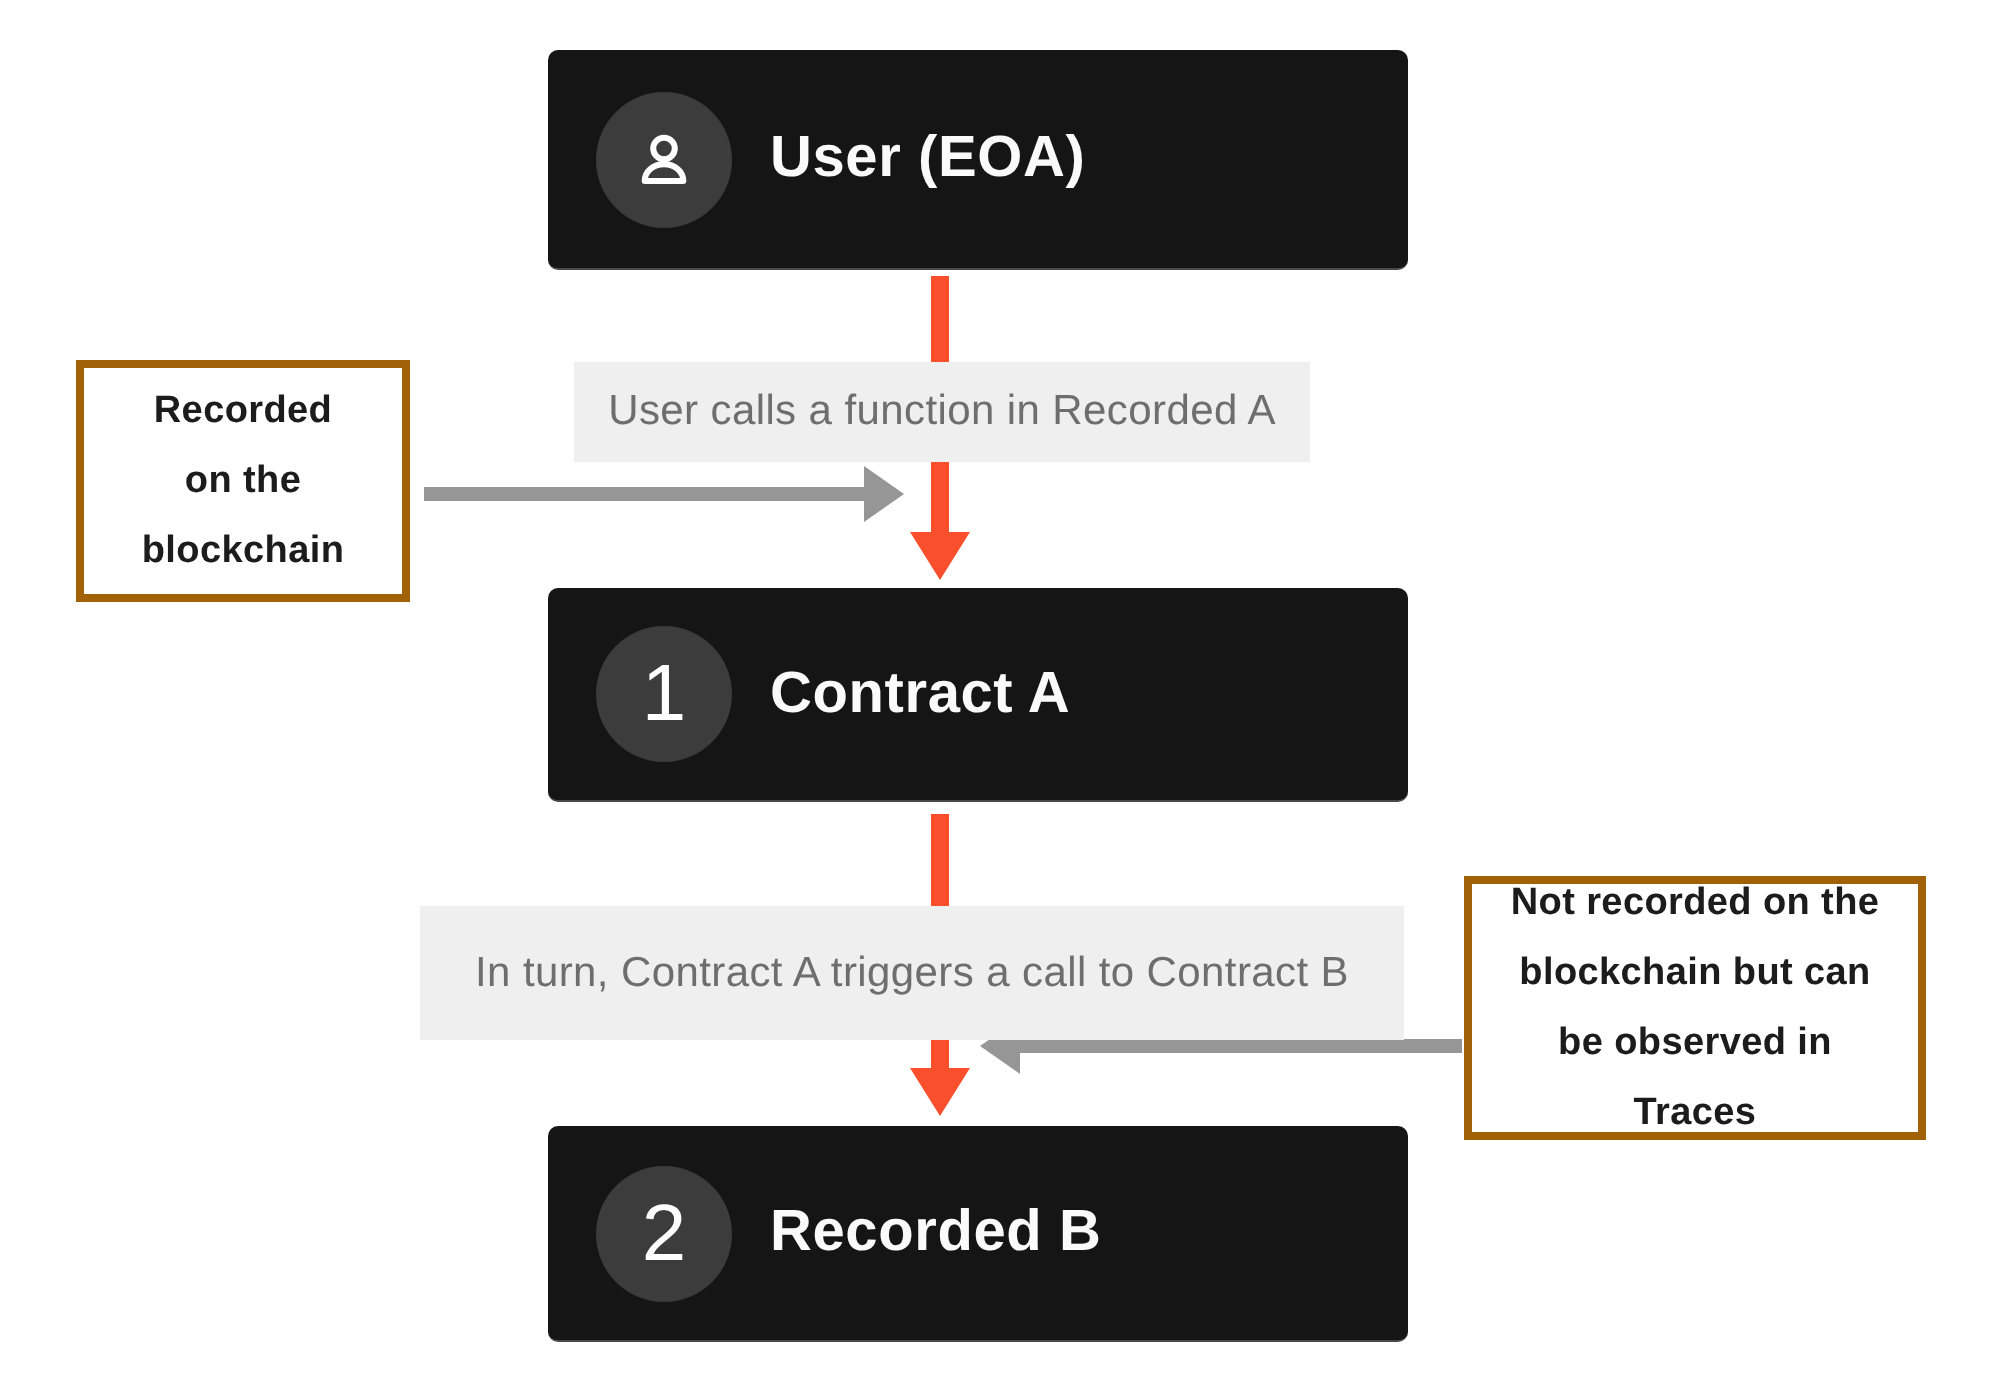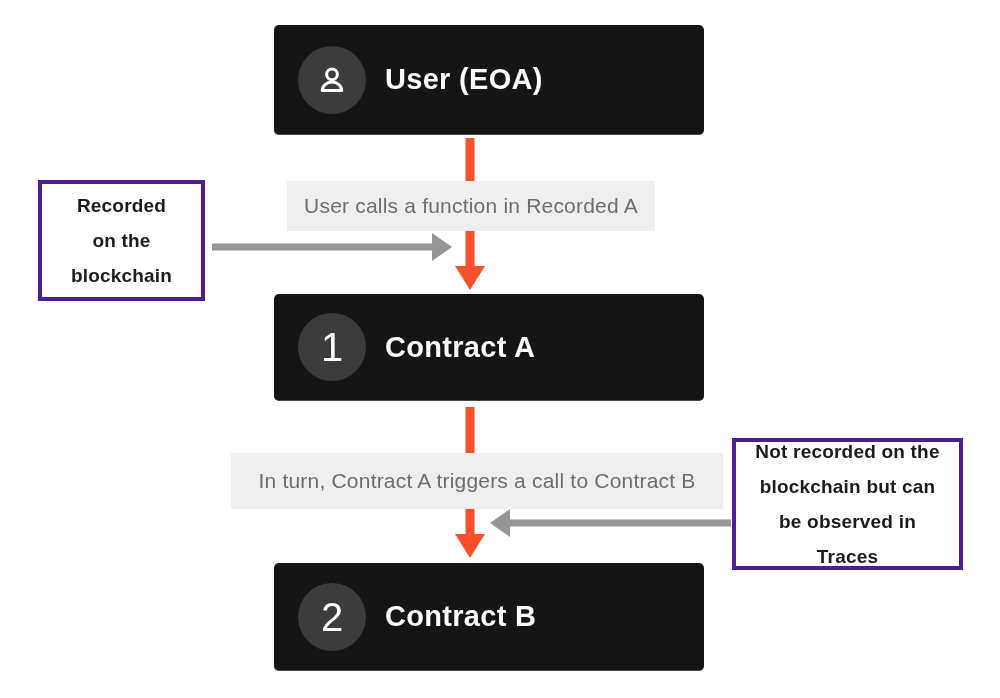--- a/index.html
+++ b/index.html
@@ -59,25 +59,25 @@
     background: #efefef;
     color: #6e6e6e;
     font-size: 21px;
     display: flex;
     align-items: center;
     justify-content: center;
     z-index: 2;
     letter-spacing: 0.2px;
   }
   .edge-label-1 { left: 287px; top: 181px; width: 368px; height: 50px; }
-  .edge-label-2 { left: 231px; top: 453px; width: 492px; height: 56px; }
+  .edge-label-2 { left: 210px; top: 453px; width: 492px; height: 67px; }
   .annotation {
     position: absolute;
     background: #ffffff;
-    border: 4px solid #4c1d95;
+    border: 4px solid #a16207;
     color: #1c1c1c;
     font-weight: 700;
     font-size: 19px;
     line-height: 35px;
     text-align: center;
     display: flex;
     align-items: center;
     justify-content: center;
     white-space: pre-line;
     box-sizing: border-box;
@@ -130,16 +130,16 @@
 
   <div class="edge-label edge-label-2">In turn, Contract A triggers a call to Contract B</div>
 
   <div class="annotation annotation-right">Not recorded on the
 blockchain but can
 be observed in
 Traces</div>
 
   <div class="node node-b">
     <div class="badge">2</div>
-    <div class="node-title">Contract B</div>
+    <div class="node-title">Recorded B</div>
   </div>
 
 </div>
 
 </body></html>

